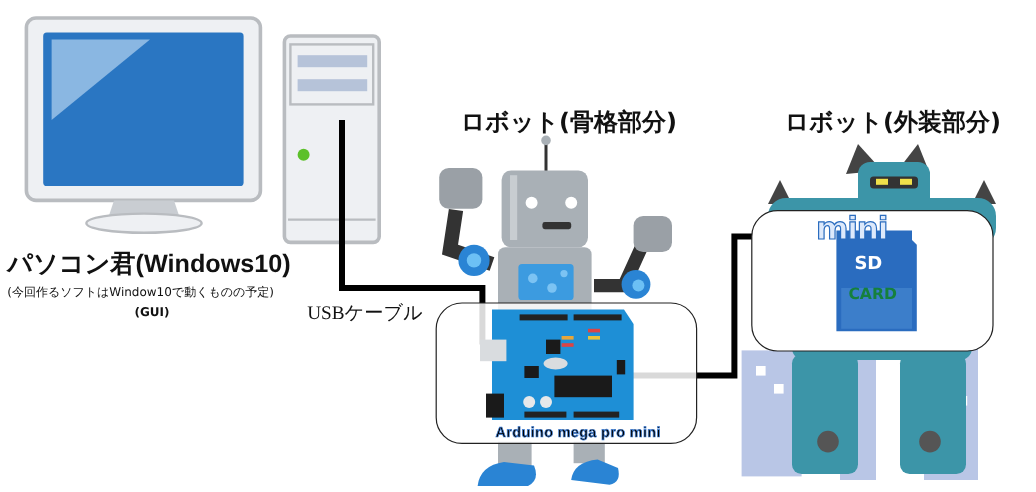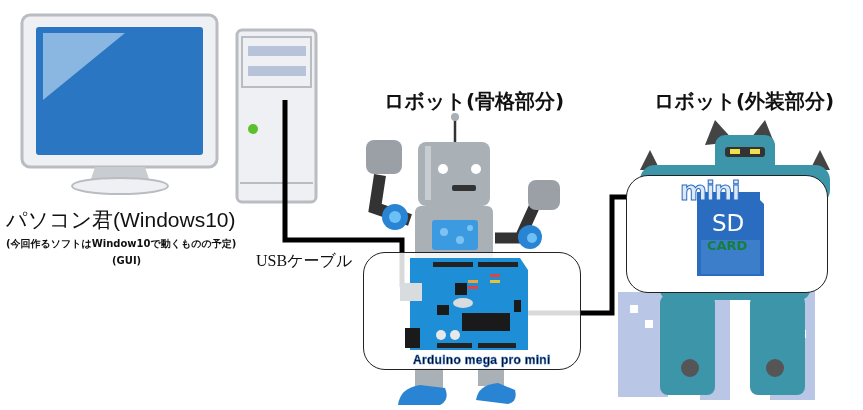--- a/index.html
+++ b/index.html
@@ -1,21 +1,21 @@
 <!DOCTYPE html>
 <html><head>
 <meta charset="utf-8">
 <style>
   html, body { margin:0; padding:0; background:#ffffff; }
   body { width:863px; height:410px; position:relative; overflow:hidden; font-family:"DejaVu Sans", sans-serif; }
   .abs { position:absolute; }
   .label { color:#111; white-space:nowrap; }
   .big { font-size:20px; font-weight:bold; }
   .pc-title { left:6px; top:206px; font-size:21px; font-family:"Liberation Sans", sans-serif; }
-  .pc-note { left:6px; top:237px; font-size:10px; font-weight:bold; }
+  .pc-note { left:6px; top:237px; font-size:10px; font-weight:normal; }
   .pc-gui { left:112px; top:255px; font-size:10px; font-weight:bold; }
   .usb-label { left:256px; top:251px; font-size:16px; font-family:Liberation Serif, serif; }
   .robot1-title { left:368px; top:88px;margin-left:16px; }
   .robot2-title { left:614px; top:88px;margin-left:40px; }
   .rbox { border:1.5px solid #222; border-radius:22px; background:rgba(255,255,255,0.85); }
   .ard-caption { color:#000000; font-weight:bold; font-size:12px; letter-spacing:0.3px;
      -webkit-text-stroke:0.6px #3f7fd6; font-family:Liberation Sans, sans-serif; }
   svg { position:absolute; left:0; top:0; }
 </style>
 </head>
@@ -136,21 +136,21 @@
 <div class="abs ard-caption" style="left:413px; top:353px;">Arduino mega pro mini</div>
 
 <div class="abs rbox" style="left:626px; top:175px; width:200px; height:116px; background:#fff;"></div>
 <svg width="863" height="410">
   <g>
     <path d="M697,192 L760,192 L760,200 L764,204 L764,276 L697,276 Z" fill="#2a6cbf"></path>
     <rect x="701" y="240" width="59" height="34" fill="#4d8fd6" opacity="0.5"></rect>
   </g>
 </svg>
 <div class="abs" style="left:680px; top:176px; font-size:26px; font-weight:bold; color:#dde9fb; -webkit-text-stroke:1px #2a6cbf; font-family:'DejaVu Sans', sans-serif; letter-spacing:-1px;">mini</div>
-<div class="abs" style="left:712px; top:210px; font-size:23px; font-weight:normal; color:#fff;">SD</div>
+<div class="abs" style="left:712px; top:210px; font-size:15px; font-weight:bold; color:#fff;">SD</div>
 <div class="abs" style="left:707px; top:238px; font-size:13px; font-weight:bold; color:#15803d;">CARD</div>
 
-<div class="abs label big pc-title" style="font-weight:normal;">パソコン君(Windows10)</div>
+<div class="abs label big pc-title" style="font-weight:bold;">パソコン君(Windows10)</div>
 <div class="abs label pc-note">(今回作るソフトはWindow10で動くものの予定)</div>
 <div class="abs label pc-gui">(GUI)</div>
 <div class="abs label usb-label">USBケーブル</div>
 <div class="abs label big robot1-title">ロボット(骨格部分)</div>
 <div class="abs label big robot2-title">ロボット(外装部分)</div>
 
 </body></html>

